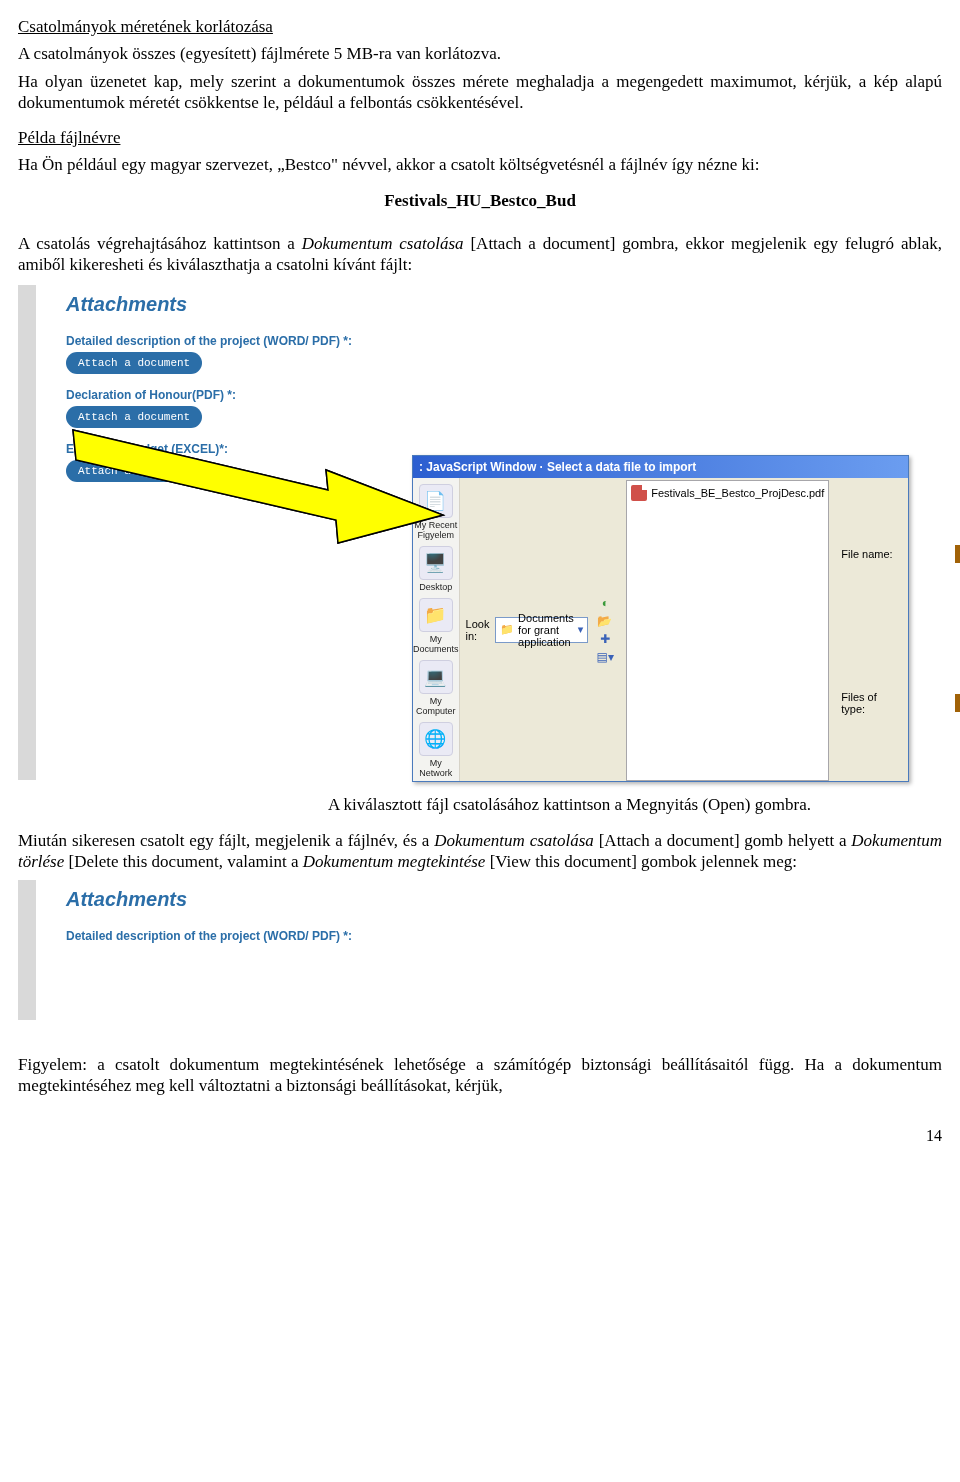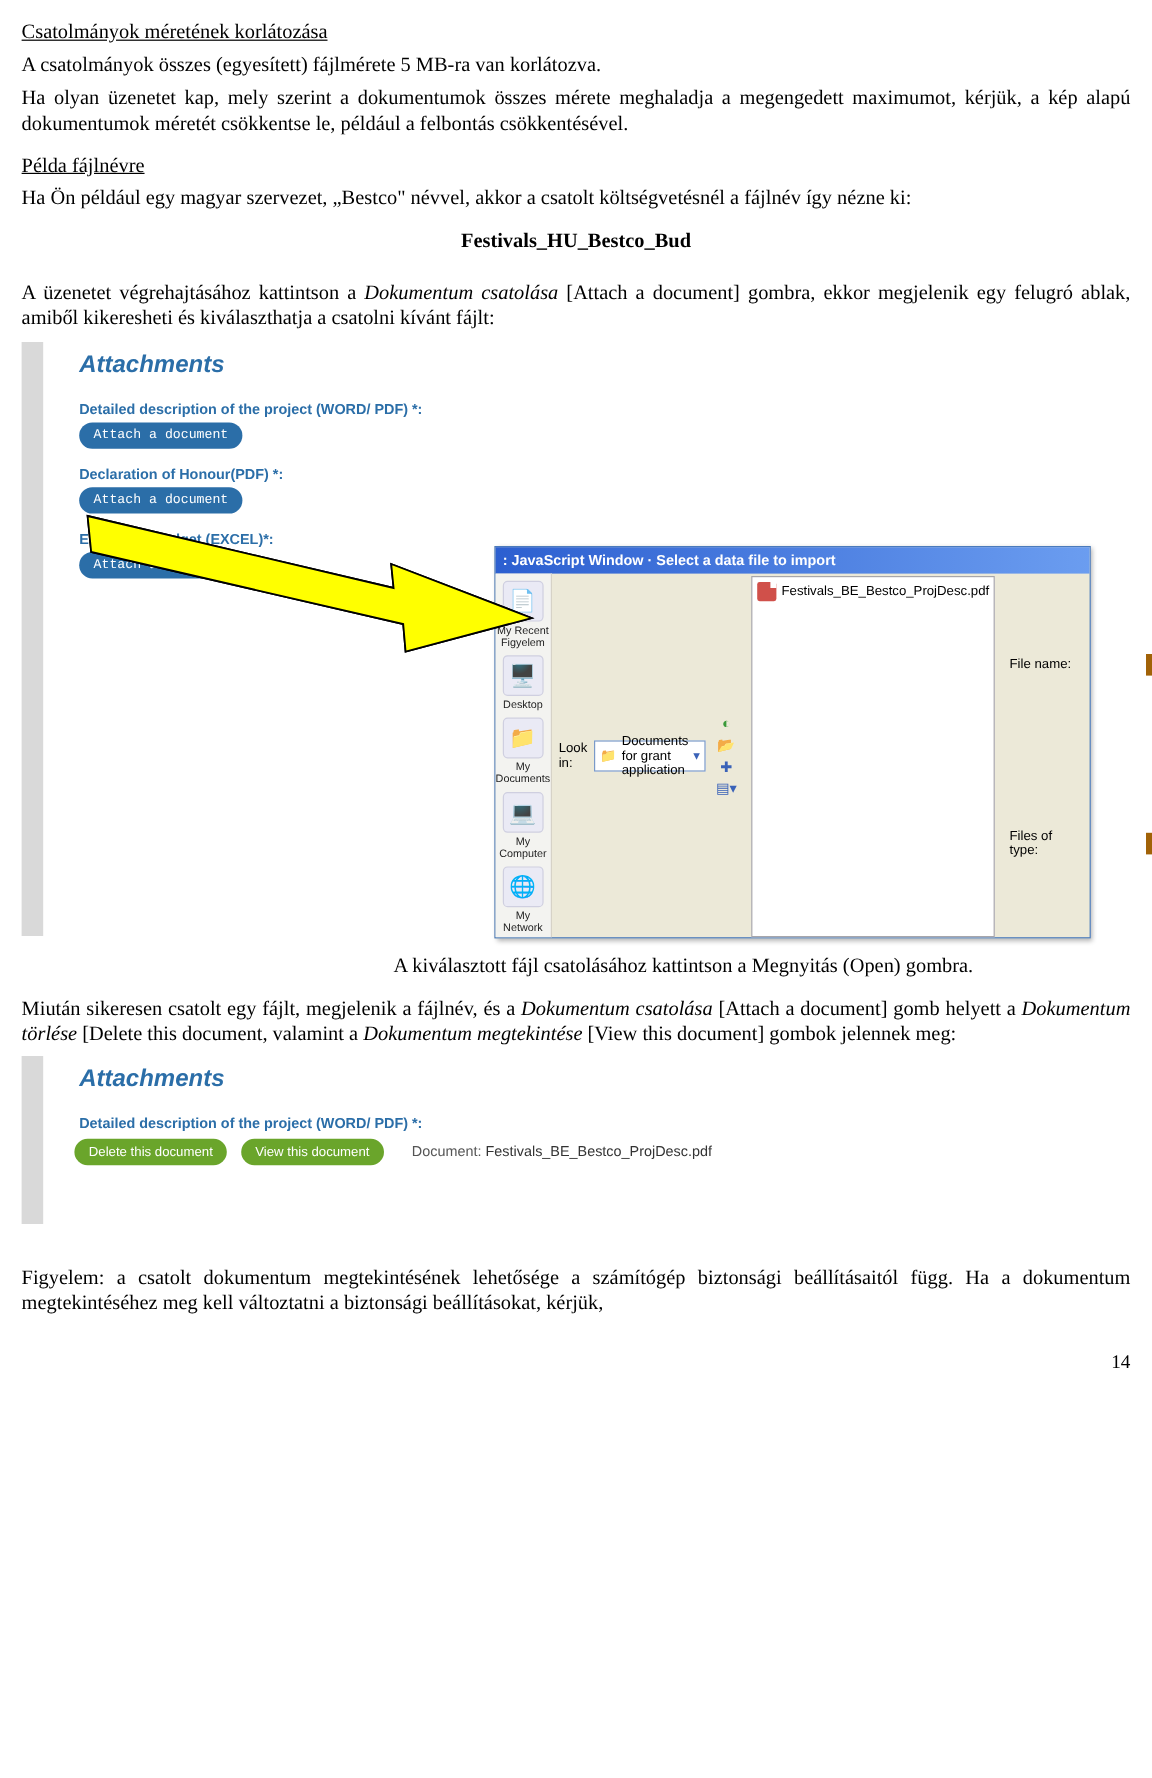--- a/index.html
+++ b/index.html
@@ -123,21 +123,21 @@
 <p class="u">Csatolmányok méretének korlátozása</p>
 <p>A csatolmányok összes (egyesített) fájlmérete 5 MB-ra van korlátozva.</p>
 <p class="p-just">Ha olyan üzenetet kap, mely szerint a dokumentumok összes mérete meghaladja a megengedett maximumot, kérjük, a kép alapú dokumentumok méretét csökkentse le, például a felbontás csökkentésével.</p>
 
 <p style="margin-top:14px;"><span class="u">Példa fájlnévre</span></p>
 <p>Ha Ön például egy magyar szervezet, „Bestco" névvel, akkor a csatolt költségvetésnél a fájlnév így nézne ki:</p>
 
 <p class="b center" style="margin:14px 0 22px 0;">Festivals_HU_Bestco_Bud</p>
 
 <p class="p-just">
-  <span>A üzenetet végrehajtásához kattintson a </span><span class="it">Dokumentum csatolása</span><span> [Attach a document] gombra, ekkor megjelenik egy felugró ablak, amiből kikeresheti és kiválaszthatja a csatolni kívánt fájlt:</span>
+  <span>A csatolás végrehajtásához kattintson a </span><span class="it">Dokumentum csatolása</span><span> [Attach a document] gombra, ekkor megjelenik egy felugró ablak, amiből kikeresheti és kiválaszthatja a csatolni kívánt fájlt:</span>
 </p>
 
 <div class="shot-wrap">
   <div class="gray-bar"></div>
   <div class="panel1">
     <div class="att-title">Attachments</div>
 
     <div class="att-label">Detailed description of the project (WORD/ PDF) *:</div>
     <span class="attach-btn">Attach a document</span>
 
@@ -221,24 +221,18 @@
 
 <p class="p-just" style="margin-top:14px;">
   <span>Miután sikeresen csatolt egy fájlt, megjelenik a fájlnév, és a </span><span class="it">Dokumentum csatolása</span><span> [Attach a document] gomb helyett a </span><span class="it">Dokumentum törlése</span><span> [Delete this document, valamint a </span><span class="it">Dokumentum megtekintése</span><span> [View this document] gombok jelennek meg:</span>
 </p>
 
 <div class="shot2-wrap">
   <div class="gray-bar2"></div>
   <div class="panel2">
     <div class="att-title">Attachments</div>
     <div class="att-label">Detailed description of the project (WORD/ PDF) *:</div>
-    <div style="margin-top:6px;">
-      <span class="green-btn">Delete this document</span>
-      <span class="green-btn">View this document</span>
-      <span class="doc-label">Document:</span>
-      <span class="doc-name">Festivals_BE_Bestco_ProjDesc.pdf</span>
-    </div>
   </div>
 </div>
 
 <p class="p-just" style="margin-top:34px;">Figyelem: a csatolt dokumentum megtekintésének lehetősége a számítógép biztonsági beállításaitól függ. Ha a dokumentum megtekintéséhez meg kell változtatni a biztonsági beállításokat, kérjük,</p>
 
 <div class="page-num">14</div>
 
 </body></html>

